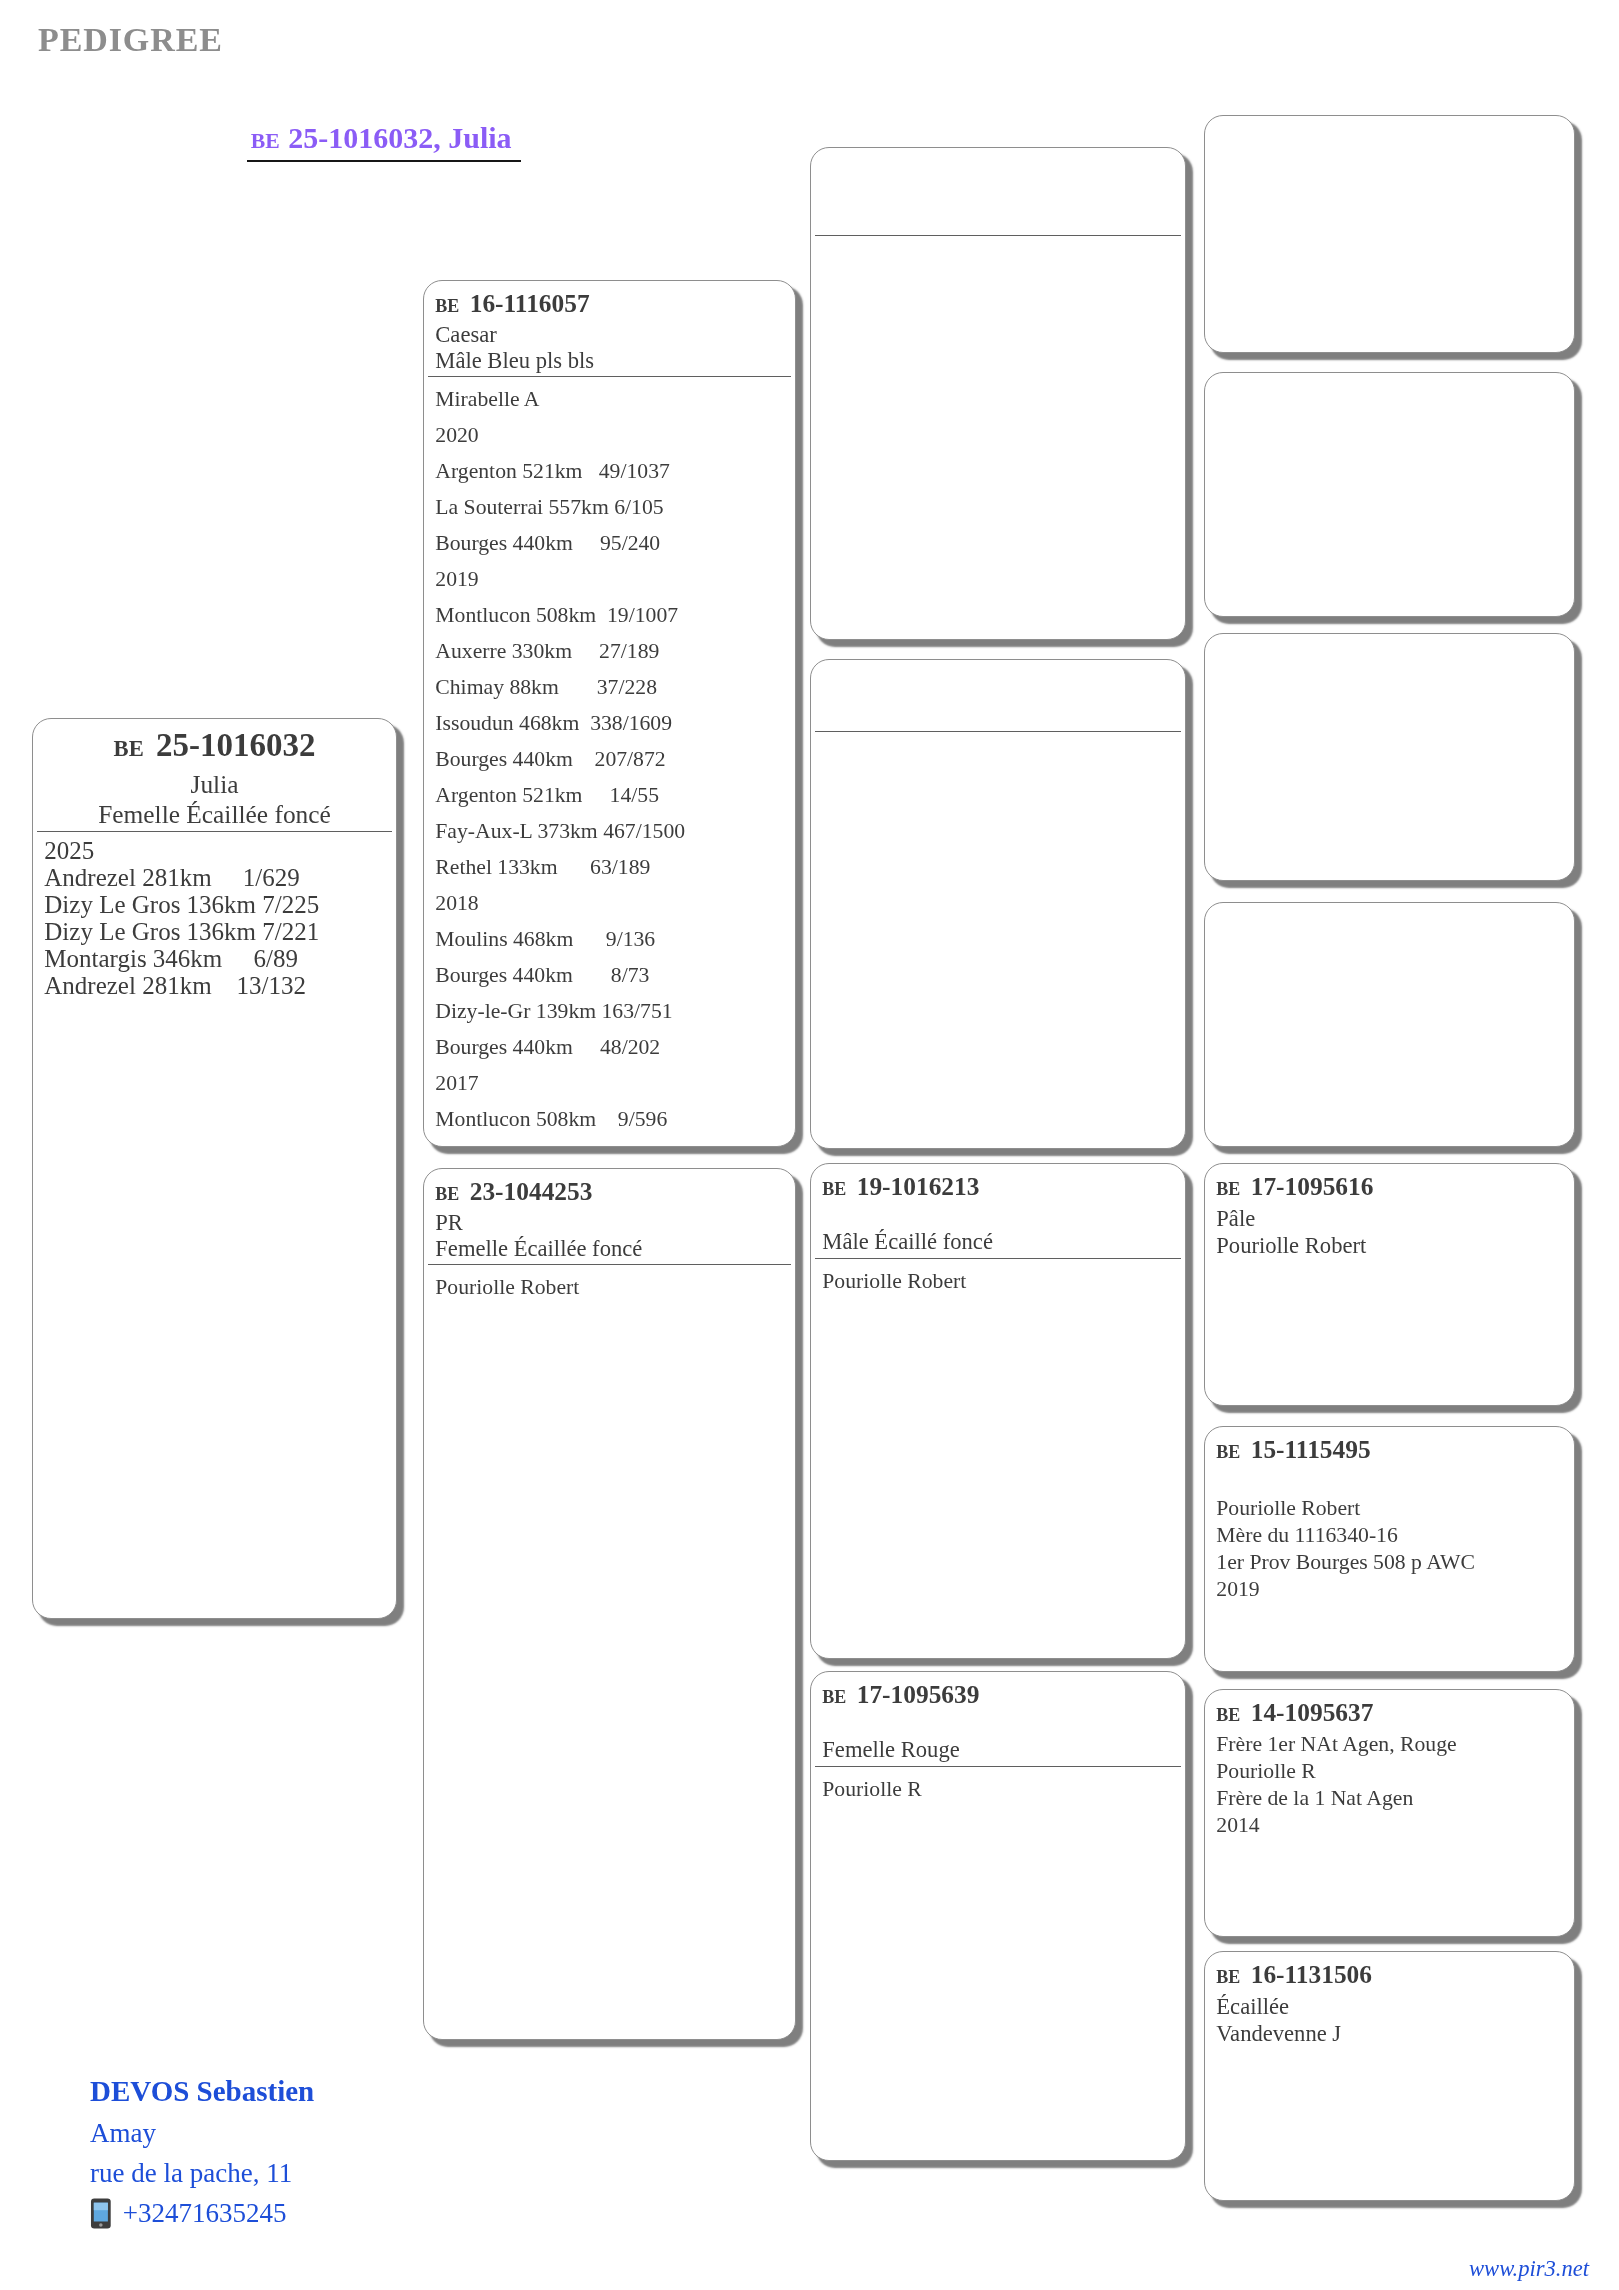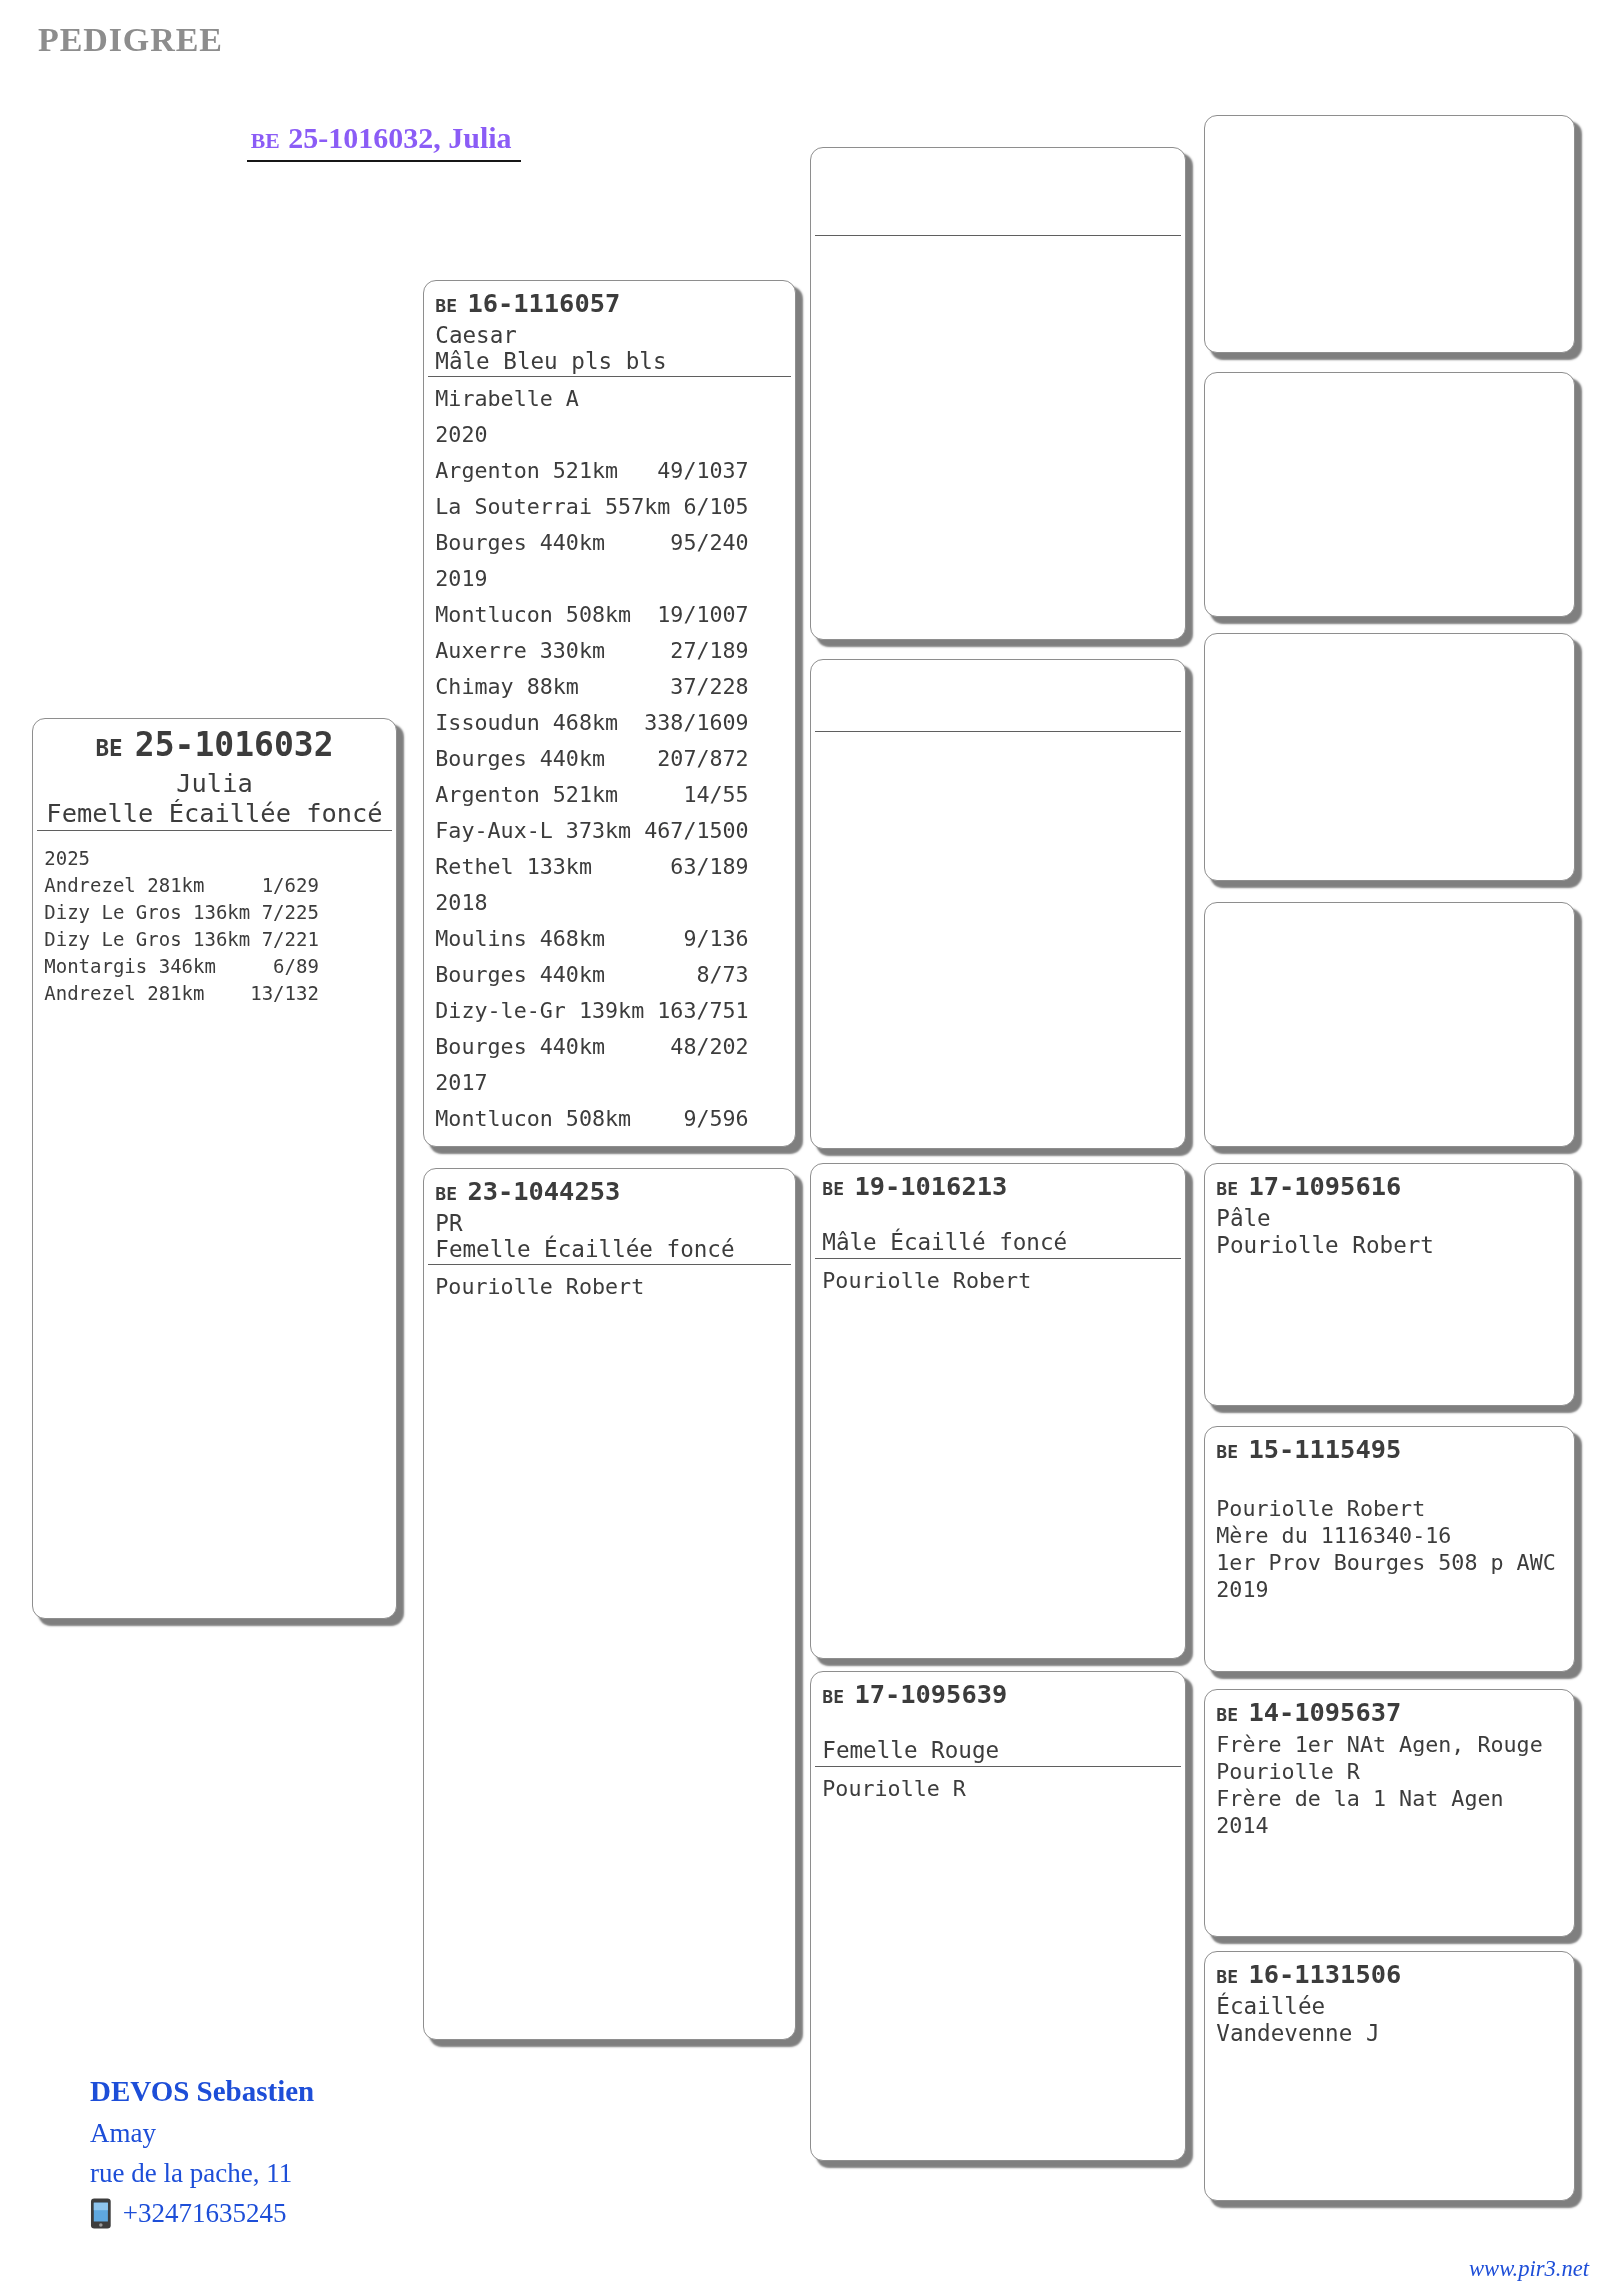--- a/index.html
+++ b/index.html
@@ -17,38 +17,38 @@
   .main-title{
     position:absolute;left:247px;top:109px;
     font-family:"Liberation Serif",serif;font-weight:bold;color:#8b5cf6;
     border-bottom:2.8px solid #161616;padding:0 9.4px 4.7px 3.8px;white-space:nowrap;margin-top:12px;
   }
   .main-title .prefix{font-size:21.7px;margin-right:8.5px;}
   .main-title .text{font-size:30px;}
 
   .pbox{
     position:absolute;box-sizing:border-box;background:#ffffff;
-    border:1.9px solid #8e8e8e;border-radius:13px;
+    border:1.9px solid #8e8e8e;border-radius:19px;
     box-shadow:6.6px 6.6px 1.9px 0 rgba(104,104,104,0.85);
-    padding:5.6px 11.3px;color:#3c3c3c;overflow:hidden;
+    padding:5.6px 11.3px;color:#3c3c3c;overflow:hidden;font-family:Liberation Serif, serif;
   }
   .id-line{font-size:25.4px;font-weight:bold;line-height:32px;white-space:pre;}
   .id-line .be{font-size:18px;margin-right:10.4px;}
   .line{font-size:22.6px;line-height:26px;min-height:26px;white-space:pre;}
   .sep{height:0;border-top:1.9px solid #5f5f5f;margin:2.8px -7.5px 3.8px -7.5px;}
   .details{font-size:21.7px;line-height:36px;white-space:pre;}
   .spacer{height:24.5px;}
   .hline{position:absolute;left:3.8px;right:3.8px;border-top:1.9px solid #5f5f5f;}
 
   
   .subject-head{text-align:center;}
   .subject-id{font-size:33px;font-weight:bold;line-height:40px;white-space:pre;}
   .subject-id .be{font-size:22.6px;margin-right:12.2px;}
   .subject-line{font-size:25.4px;line-height:30px;white-space:pre;text-align:center;}
-  .subject-details{font-size:19px;line-height:27px;white-space:pre;margin-top:14px;}
+  .subject-details{font-size:25px;line-height:27px;white-space:pre;margin-top:5px;}
 
   
   .owner{position:absolute;left:90px;top:2070px;font-family:"Liberation Serif",serif;color:#1d4ed8;}
   .owner-name{font-size:29px;font-weight:bold;line-height:43px;}
   .owner-line{font-size:27px;line-height:40px;}
   .owner-phone{font-size:27px;line-height:40px;display:flex;align-items:center;gap:11px;}
   .watermark{
     position:absolute;left:1469px;top:2256px;
     font-family:"Liberation Serif",serif;font-style:italic;
     font-size:22.6px;color:#1d4ed8;

